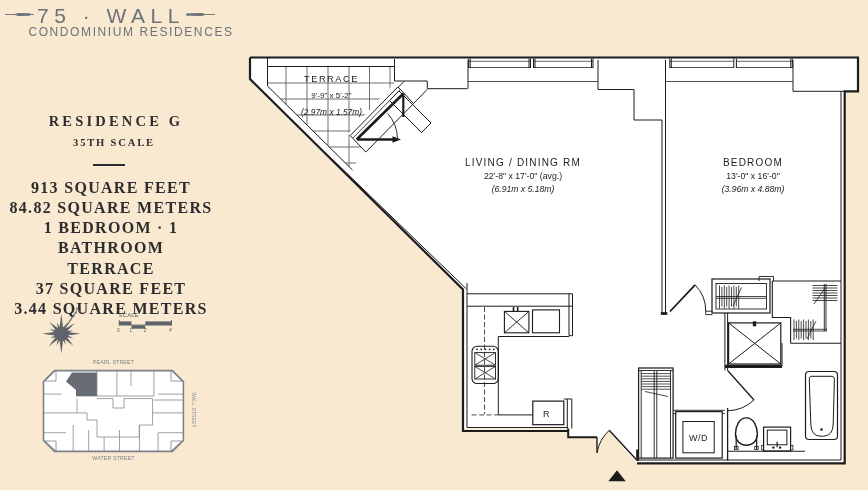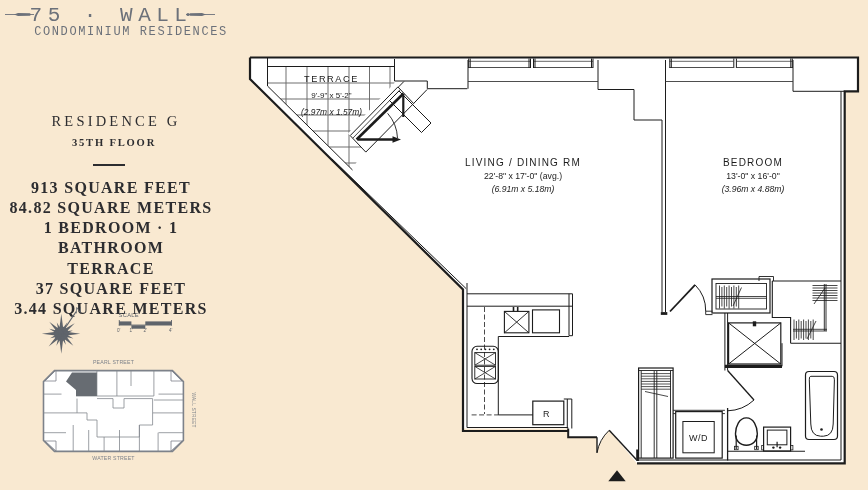--- a/index.html
+++ b/index.html
@@ -1,29 +1,29 @@
 <!DOCTYPE html>
 <html><head>
 <meta charset="utf-8">
 <style>
 html,body{margin:0;padding:0}
 body{width:868px;height:490px;background:#f9e9d1;position:relative;overflow:hidden;
  font-family:"Liberation Sans",sans-serif}
 .abs{position:absolute}
-.sans{font-family:Liberation Mono, monospace}
+.sans{font-family:Liberation Sans, sans-serif}
 .serif{font-family:"Liberation Serif",serif}
 .ctr{left:0;width:222px;text-align:center}
 </style>
 </head>
 <body>
 
 <div class="abs ctr sans" style="top:4px;font-size:21px;letter-spacing:5.5px;color:#6c717a;">75 · WALL</div>
 <div class="abs ctr sans" style="top:25px;font-size:12px;letter-spacing:1.6px;color:#6c717a;margin-left:20px;">CONDOMINIUM RESIDENCES</div>
-<div class="abs ctr serif" style="top:113px;left:5px;font-size:14.5px;font-weight:normal;letter-spacing:3.2px;color:#2d2d30;">RESIDENCE G</div>
-<div class="abs ctr serif" style="top:136.5px;left:3px;font-size:10.6px;font-weight:bold;letter-spacing:1.8px;color:#2d2d30;">35TH FLOOR</div>
+<div class="abs ctr serif" style="top:113px;left:5px;font-size:14.5px;font-weight:bold;letter-spacing:3.2px;color:#2d2d30;">RESIDENCE G</div>
+<div class="abs ctr serif" style="top:136.5px;left:3px;font-size:10.6px;font-weight:bold;letter-spacing:1.8px;color:#2d2d30;">35TH SCALE</div>
 <div class="abs" style="left:93px;top:164px;width:32px;height:1.5px;background:#2d2d30;"></div>
 <div class="abs ctr serif" style="top:178px;font-size:16px;font-weight:bold;letter-spacing:1.3px;line-height:20.15px;color:#2d2d30;">913 SQUARE FEET<br>84.82 SQUARE METERS<br>1 BEDROOM · 1 BATHROOM<br>TERRACE<br>37 SQUARE FEET<br>3.44 SQUARE METERS</div>
 
 <svg class="abs" style="left:0;top:0" width="868" height="490" viewBox="0 0 868 490">
 <defs>
 <clipPath id="terr">
  <polygon points="267.5,66.5 394.5,66.5 394.5,83 348,133.5 364,150.5 352,169.5 267.5,86"></polygon>
 </clipPath>
 </defs>
 

